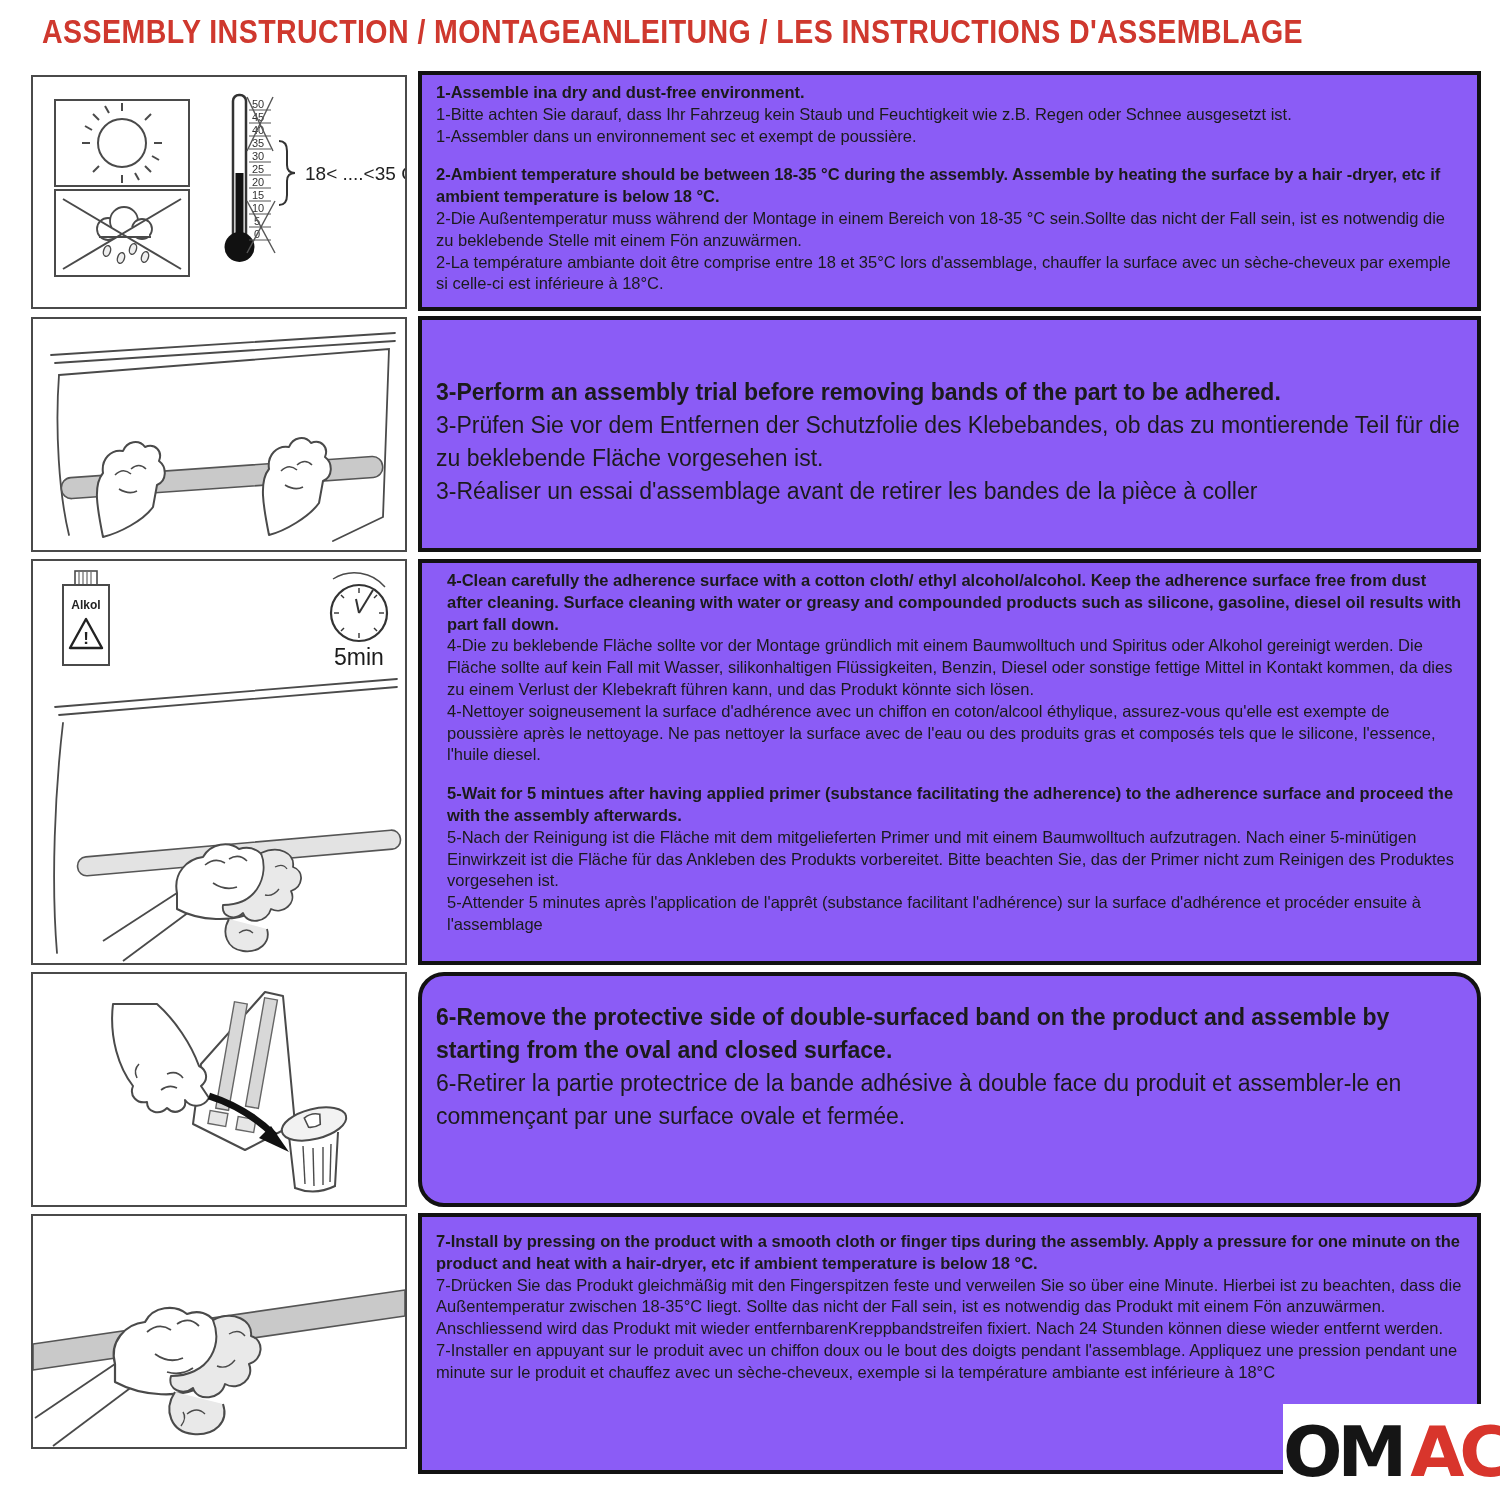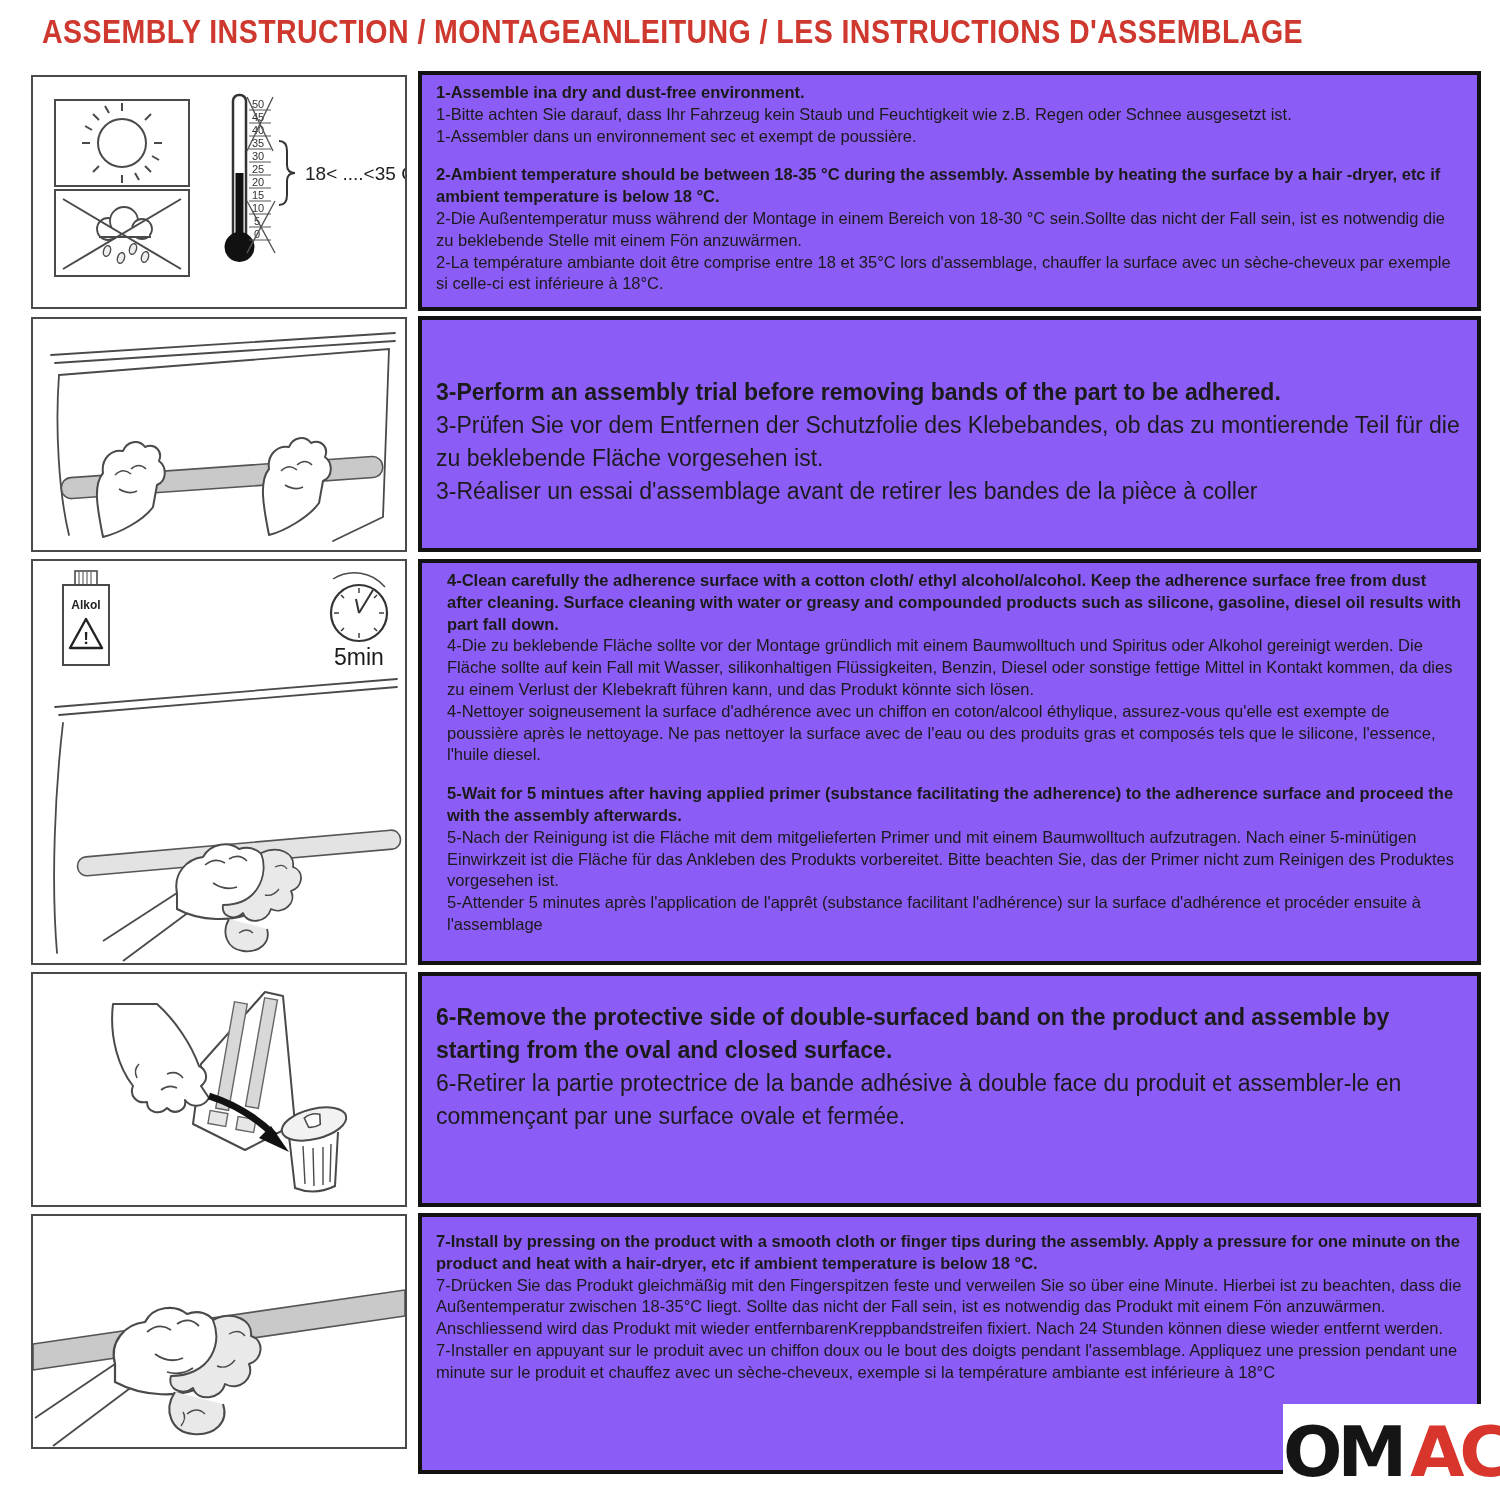--- a/index.html
+++ b/index.html
@@ -9,21 +9,21 @@
          white-space:nowrap;transform:scaleX(0.84);transform-origin:left top;letter-spacing:0.5px;}
   .illus{position:absolute;left:31px;width:376px;border:2px solid #4a4a4a;background:#fff;box-sizing:border-box;}
   .textbox{position:absolute;left:418px;width:1063px;border:4px solid #121212;background:#8b5cf6;
            box-sizing:border-box;padding:7px 12px 0 14px;}
   .textbox p{margin:0;}
   .txt-s p{font-size:16.5px;line-height:21.8px;}
   .txt-l p{font-size:23px;line-height:33px;}
   p.b{font-weight:bold;}
   p.gap{margin-top:17px;}
   .tb2{padding-top:56px;}
-  .tb4{padding-top:25px;}
+  .tb4{padding-top:25px;border-radius:26px;}
   svg{display:block;}
   .logo{position:absolute;left:1283px;top:1404px;width:217px;height:96px;background:#fff;
         display:flex;align-items:center;justify-content:flex-start;gap:8px;}
   .logo span{font-family:"DejaVu Sans",sans-serif;font-weight:bold;font-size:70px;letter-spacing:-5px;line-height:1;}
   .logo .lk{color:#151515;}
   .logo .lr{color:#d8352c;}
 </style>
 </head>
 <body>
 
@@ -113,21 +113,21 @@
         <path d="M246,64 Q254,64 254,74 L254,88 Q254,96 262,96 Q254,96 254,104 L254,118 Q254,128 246,128" fill="none" stroke="#333" stroke-width="2"></path>
         <text x="272" y="103" font-family="Liberation Sans, sans-serif" font-size="19" fill="#222">18&lt; ....&lt;35 C</text>
       </g>
     </svg>
   </div>
   <div class="textbox txt-s" style="top:71px;height:240px;">
     <p class="b">1-Assemble ina dry and dust-free environment.</p>
     <p>1-Bitte achten Sie darauf, dass Ihr Fahrzeug kein Staub und Feuchtigkeit wie z.B. Regen oder Schnee ausgesetzt ist.</p>
     <p>1-Assembler dans un environnement sec et exempt de poussière.</p>
     <p class="b gap">2-Ambient temperature should be between 18-35 °C  during the assembly. Assemble by heating the surface by a hair -dryer, etc if ambient temperature is below 18 °C.</p>
-    <p>2-Die Außentemperatur muss während der Montage in einem Bereich von 18-30 °C  sein.Sollte das nicht der Fall sein, ist es notwendig die zu beklebende Stelle mit einem Fön anzuwärmen.</p>
+    <p>2-Die Außentemperatur muss während der Montage in einem Bereich von 18-35 °C  sein.Sollte das nicht der Fall sein, ist es notwendig die zu beklebende Stelle mit einem Fön anzuwärmen.</p>
     <p>2-La température ambiante doit être comprise entre 18 et 35°C lors d'assemblage, chauffer la surface avec un sèche-cheveux par exemple si celle-ci est inférieure à 18°C.</p>
   </div>
 
   <div class="illus" style="top:317px;height:235px;">
     <svg width="372" height="231" viewBox="0 0 372 231">
       <g fill="none" stroke="#4a4a4a" stroke-width="1.8" stroke-linecap="round">
         <line x1="18" y1="36" x2="362" y2="14"></line>
         <line x1="22" y1="44" x2="362" y2="22"></line>
         <path d="M26,56 C22,110 26,175 36,216"></path>
         <path d="M26,56 L356,30 L350,198 L300,222"></path>

